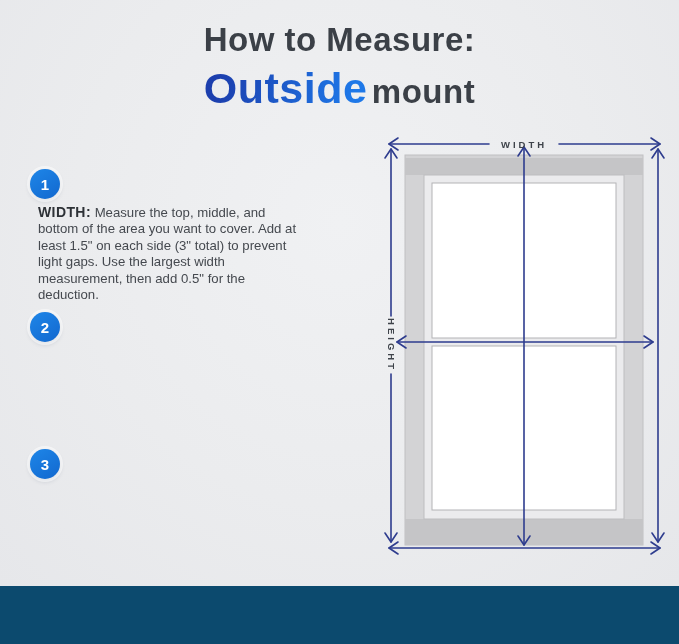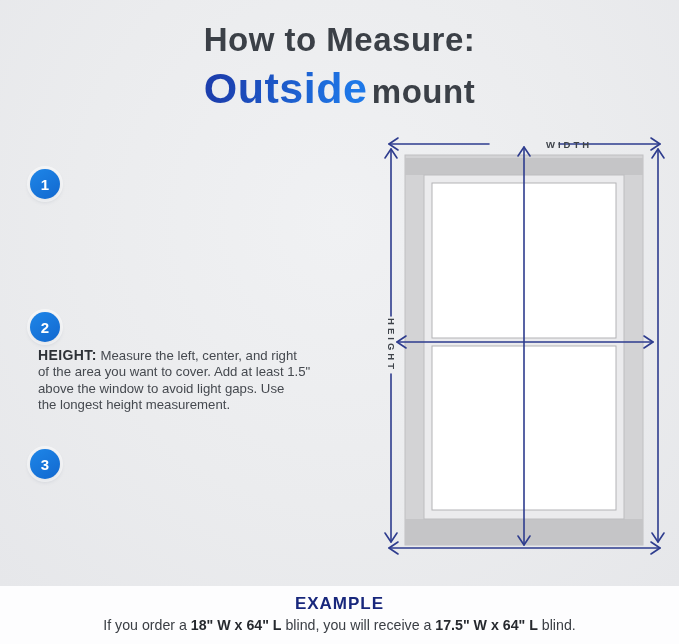--- a/index.html
+++ b/index.html
@@ -53,21 +53,21 @@
   }
   .step-label { font-weight: 700; font-size: 14px; color: #2d3136; letter-spacing: 0.4px; }
 
   
   .diagram { position: absolute; left: 383px; top: 133px; width: 290px; height: 430px; }
   .diagram svg { position: absolute; left: 0; top: 0; }
   .dim-label {
     position: absolute; font-size: 9.5px; font-weight: 700;
     letter-spacing: 3px; color: #3e434a; white-space: nowrap;
   }
-  .dim-label.width { left: 141px; top: 11px; transform: translate(-50%, -50%); margin-left: 45px; }
+  .dim-label.width { left: 141px; top: 11px; transform: translate(-50%, -50%); }
   .dim-label.height { left: 8px; top: 212px; transform: translate(-50%, -50%) rotate(90deg); }
 
   
   .footer {
     position: absolute; left: 0; top: 586px; width: 679px; height: 58px;
     background: #fdfdfe; text-align: center;
   }
   .example-heading {
     margin-top: 8px; font-size: 17px; font-weight: 700;
     color: #18277c; letter-spacing: 1px;
@@ -85,28 +85,30 @@
       <div class="title-line1">How to Measure:</div>
       <div class="title-line2">
         <span class="title-highlight">Outside</span>
         <span class="title-suffix">mount</span>
       </div>
     </div>
 
     <div class="step-circle" style="left:30px; top:169px;">
       <span>1</span>
     </div>
+    <p class="step-text" style="top:204px;"><strong class="step-label">WIDTH:</strong> <span>Measure the top, middle, and
+bottom of the area you want to cover. Add at
+least 1.5" on each side (3" total) to prevent
+light gaps. Use the largest width
+measurement, then add 0.5" for the
+deduction.</span></p>
 
     <div class="step-circle" style="left:30px; top:312px;">
       <span>2</span>
     </div>
-    <p class="step-text" style="top:347px;"><strong class="step-label">HEIGHT:</strong> <span>Measure the left, center, and right
-of the area you want to cover. Add at least 1.5"
-above the window to avoid light gaps. Use
-the longest height measurement.</span></p>
 
     <div class="step-circle" style="left:30px; top:449px;">
       <span>3</span>
     </div>
 
     <div class="diagram">
       <svg width="290" height="430" viewBox="0 0 290 430">
 
         <g>
           <rect x="22" y="22" width="238" height="390" fill="#d3d3d5" stroke="#c0c0c2" stroke-width="1"></rect>
@@ -142,17 +144,13 @@
           <path d="M14,209 H270"></path>
           <path d="M23,203 L14,209 L23,215"></path>
           <path d="M261,203 L270,209 L261,215"></path>
         </g>
       </svg>
       <span class="dim-label width">WIDTH</span>
       <span class="dim-label height">HEIGHT</span>
     </div>
   </div>
 
-  <div class="footer">
-    <div class="example-heading">EXAMPLE</div>
-    <div class="example-body"><span>If you order a </span><b>18" W x 64" L</b><span> blind, you will receive a </span><b>17.5" W x 64" L</b><span> blind.</span></div>
-  </div>
 </div>
 
 </body></html>

